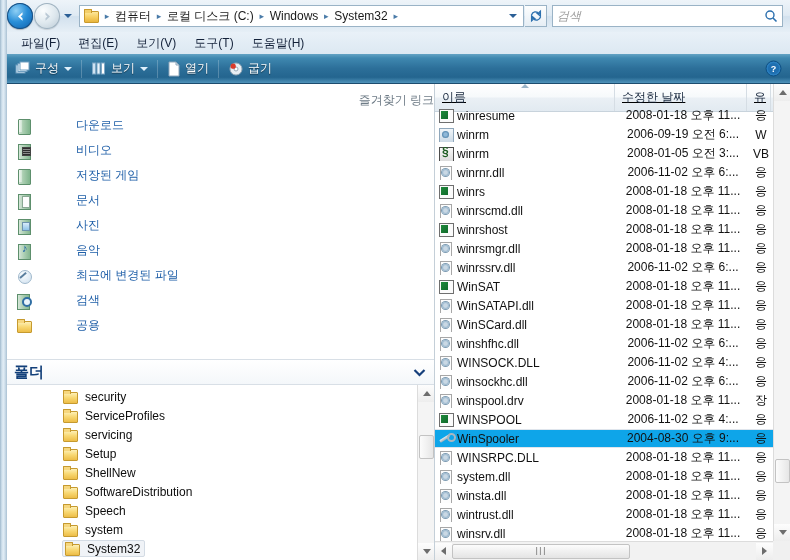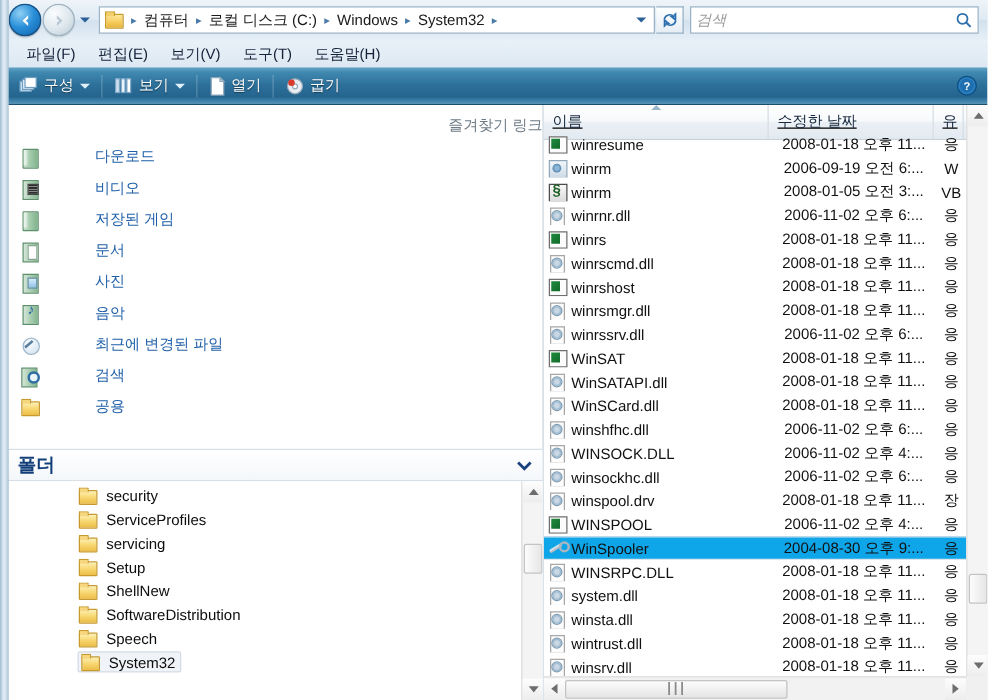--- a/index.html
+++ b/index.html
@@ -336,21 +336,21 @@
     width: 17px; height: 17px; display:flex;align-items:center;justify-content:center;
     background: linear-gradient(to bottom,#fdfdfd,#ededed);
   }
   .hscroll .htrack { flex: 1; position: relative; height: 17px; }
   .hscroll .hthumb {
     position: absolute; left: 0; top: 1px; width: 178px; height: 15px;
     background: linear-gradient(to bottom,#fcfcfc,#e4e4e4);
     border: 1px solid #c3c3c3; border-radius: 2px;
     display:flex;align-items:center;justify-content:center;
   }
-  .grip { font-size: 15px; color: #8a8a8a; letter-spacing: 1px; }
+  .grip { font-size: 10px; color: #8a8a8a; letter-spacing: 1px; }
   .corner {
     position: absolute; right: 0; bottom: 0; width: 17px; height: 19px;
     background: #f0f0f0;
   }
 </style>
 </head>
 <body>
 
 <div id="app">
 
@@ -536,20 +536,24 @@
             <span class="lbl">ShellNew</span>
           </div>
           <div class="tree-row">
             <span class="ico yfolder"></span>
             <span class="lbl">SoftwareDistribution</span>
           </div>
           <div class="tree-row">
             <span class="ico yfolder"></span>
             <span class="lbl">Speech</span>
           </div>
+          <div class="tree-row">
+            <span class="ico yfolder"></span>
+            <span class="lbl">system</span>
+          </div>
           <div class="tree-row selected">
             <span class="selwrap">
               <span class="ico yfolder"></span>
               <span class="lbl" style="background:none;border:none;padding:0;margin-left:7px;">System32</span>
             </span>
           </div>
         </div>
 
         <div class="vscroll">
           <div class="arr">

